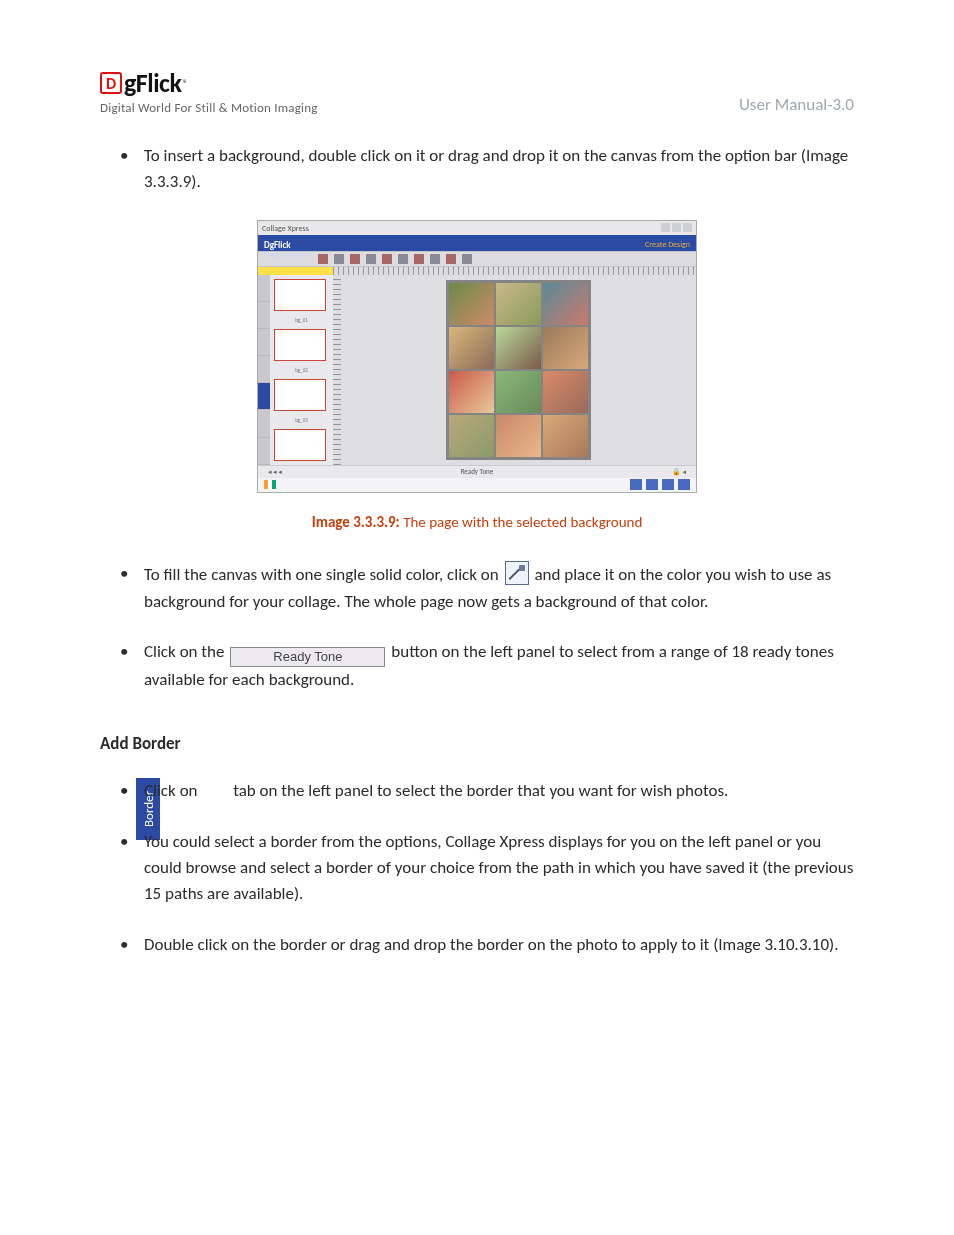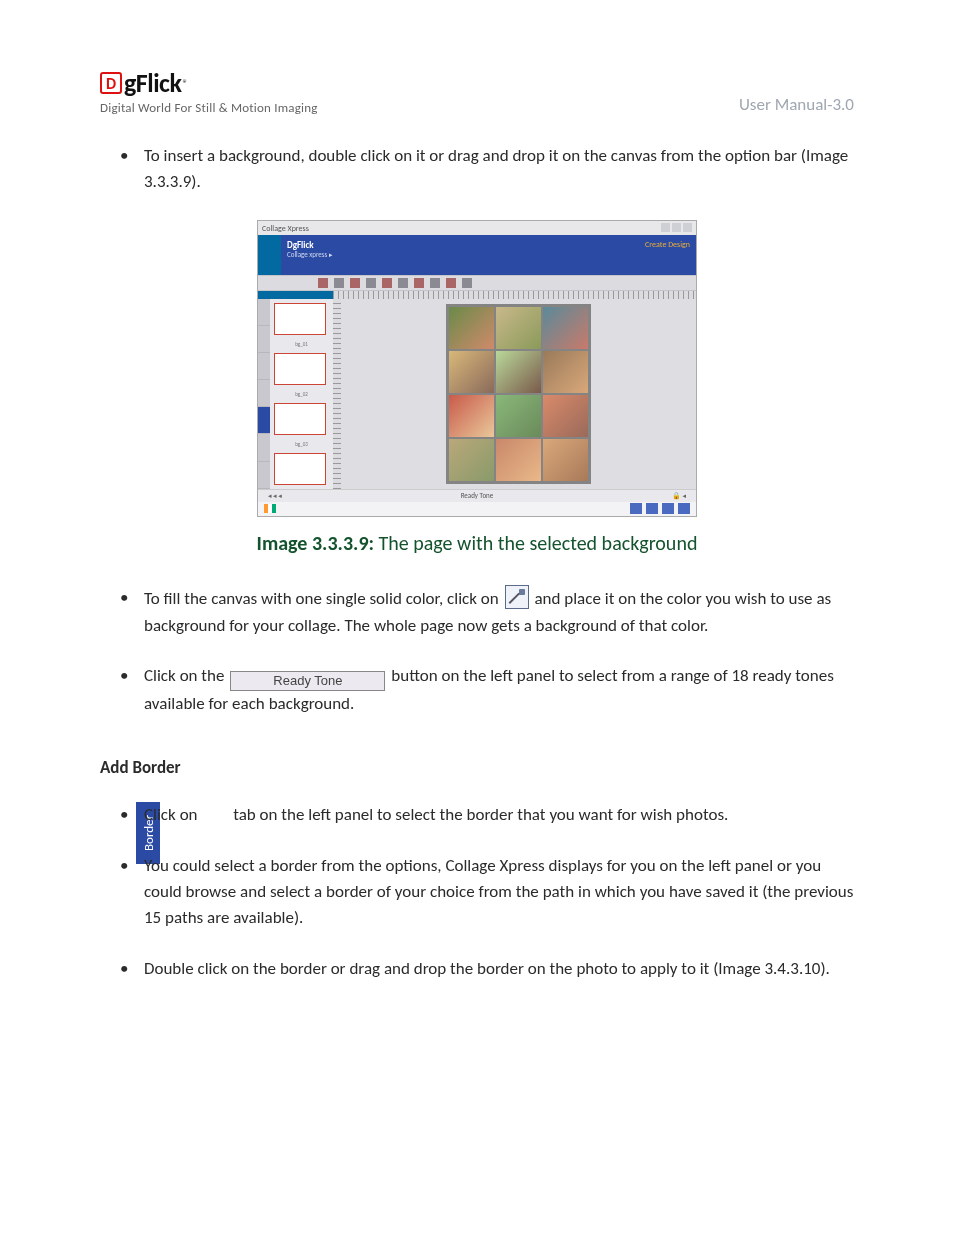--- a/index.html
+++ b/index.html
@@ -10,25 +10,25 @@
   .logo { display:flex; align-items:center; }
   .logo-mark { width:22px; height:22px; border:2.5px solid #d11; border-radius:3px; display:flex; align-items:center; justify-content:center; font-weight:900; color:#d11; font-size:16px; margin-right:2px; }
   .logo-text { font-size:26px; font-weight:900; color:#111; letter-spacing:-0.5px; }
   .logo-sub { font-size:13px; color:#666; margin-top:1px; letter-spacing:0.2px; }
   .header-title { color:#9fa7b0; font-size:17px; font-weight:400;margin-top:44px; }
   ul.bullets { list-style:none; margin-left:20px; }
   ul.bullets > li { position:relative; padding-left:24px; margin-bottom:24px; font-size:17px; line-height:1.55; color:#2b2b2b; }
   ul.bullets > li::before { content:"•"; position:absolute; left:0; top:0; font-size:17px; }
   .inline-flow { display:inline; }
   .fig-wrap { text-align:center; margin:10px 0 30px 0; }
-  .screenshot { display:inline-block; border:1px solid #aaa; width:440px; background:#0369a1; font-size:0; }
+  .screenshot { display:inline-block; border:1px solid #aaa; width:440px; background:#fde047; font-size:0; }
   .ss-titlebar { height:14px; background:#e8e7ea; display:flex; align-items:center; justify-content:space-between; padding:0 4px; font-size:8px; color:#555; }
   .ss-win-ctl { display:flex; gap:2px; }
   .ss-win-ctl span { width:9px; height:9px; background:#cfcfd6; display:inline-block; }
-  .ss-bluebar { height:40px; background:#2b4aa3; position:relative;margin-left:23px; }
+  .ss-bluebar { height:16px; background:#2b4aa3; position:relative; }
   .ss-bluebar .brand { position:absolute; left:6px; top:4px; color:#fff; font-size:9px; font-weight:700; }
   .ss-bluebar .crumb { position:absolute; left:6px; top:15px; color:#cdd8f0; font-size:7px; }
   .ss-bluebar .right { position:absolute; right:6px; top:4px; color:#e8ad3a; font-size:8px; text-align:right; }
   .ss-toolbar { height:16px; background:#dcdbe0; border-top:1px solid #c5c4ca; border-bottom:1px solid #c5c4ca; display:flex; align-items:center; padding:0 60px; gap:6px; }
   .ss-toolbar .ico { width:10px; height:10px; background:#8a8a92; }
   .ss-toolbar .ico:nth-child(odd){ background:#a66; }
   .ss-ruler { height:8px; background:repeating-linear-gradient(90deg,#999 0,#999 1px,#dcdbe0 1px,#dcdbe0 5px); margin-left:75px; }
   .ss-body { display:flex; height:190px; background:#dedde1; }
   .ss-tabs { width:12px; background:#c9c8ce; display:flex; flex-direction:column; }
   .ss-tabs .t { flex:1; border-bottom:1px solid #b8b7bd; font-size:6px; writing-mode:vertical-rl; text-align:center; color:#555; padding:2px 0; }
@@ -51,21 +51,21 @@
   .ss-ph:nth-child(9){background:linear-gradient(135deg,#d98a6a,#9a6a5a);}
   .ss-ph:nth-child(10){background:linear-gradient(135deg,#b9a87a,#8a9a6a);}
   .ss-ph:nth-child(11){background:linear-gradient(135deg,#c9886a,#e9b88a);}
   .ss-ph:nth-child(12){background:linear-gradient(135deg,#d9a87a,#a97a5a);}
   .ss-bottom { height:14px; background:#f3f2f5; display:flex; align-items:center; justify-content:space-between; padding:0 6px; }
   .ss-flag { width:12px; height:9px; background:linear-gradient(90deg,#f93 33%,#fff 33%,#fff 66%,#0a7 66%); }
   .ss-save { display:flex; gap:4px; }
   .ss-save span{ width:12px; height:11px; background:#4a6ac0; }
   .ss-ready { height:13px; background:#e9e8ec; border-top:1px solid #ccc; display:flex; align-items:center; justify-content:space-between; padding:0 10px; font-size:7px; color:#666; }
   .ss-ready .rt { font-size:7px; color:#555; }
-  .caption { font-size:20px; margin-top:14px; color:#14532d; }
+  .caption { font-size:15px; margin-top:20px; color:#c2410c; }
   .caption b { font-weight:700; }
   .inline-icon.eyedrop { display:inline-block; vertical-align:-5px; width:24px; height:24px; border:1px solid #5a6a8a; background:#f0f2f9; position:relative; margin:0 2px; }
   .inline-icon.eyedrop::after { content:""; position:absolute; left:4px; bottom:4px; width:14px; height:2px; background:#556; transform:rotate(-45deg); transform-origin:left bottom; }
   .inline-icon.eyedrop::before { content:""; position:absolute; right:3px; top:3px; width:6px; height:6px; background:#6a7a9a; border-radius:1px; }
   .ready-tone-btn { display:inline-block; vertical-align:-4px; border:1px solid #888; background:#eceaf0; font-size:13px; color:#444; padding:0 42px; line-height:18px; height:20px; margin:0 2px; font-family:Tahoma,Arial,sans-serif; }
   .border-tab { display:inline-block; vertical-align:bottom; width:24px; height:78px; margin:0 2px; position:relative; }
   .border-tab .tab-top { width:24px; height:62px; background:#2b4aa3; color:#fff; font-size:13px; writing-mode:vertical-rl; transform:rotate(180deg); display:flex; align-items:center; justify-content:center; }
   .border-tab .tab-bot { width:24px; height:16px; background:#c9c8cf; }
   .section-head { font-size:17px; font-weight:700; margin:40px 0 24px 0; color:#2b2b2b; }
   .border-fig { margin-left:34px; margin-bottom:-78px; }
@@ -192,16 +192,16 @@
       <span class="tab-top">Border</span>
       <span class="tab-bot"></span>
     </span>
   </div>
 
   <ul class="bullets">
     <li>
       <span class="inline-flow">Click on </span><span style="display:inline-block;width:28px;"></span><span class="inline-flow"> tab on the left panel to select the border that you want for wish photos.</span>
     </li>
     <li>You could select a border from the options, Collage Xpress displays for you on the left panel or you could browse and select a border of your choice from the path in which you have saved it (the previous 15 paths are available).</li>
-    <li>Double click on the border or drag and drop the border on the photo to apply to it (Image 3.4.3.10).</li>
+    <li>Double click on the border or drag and drop the border on the photo to apply to it (Image 3.10.3.10).</li>
   </ul>
 
 </div>
 
 </body></html>

